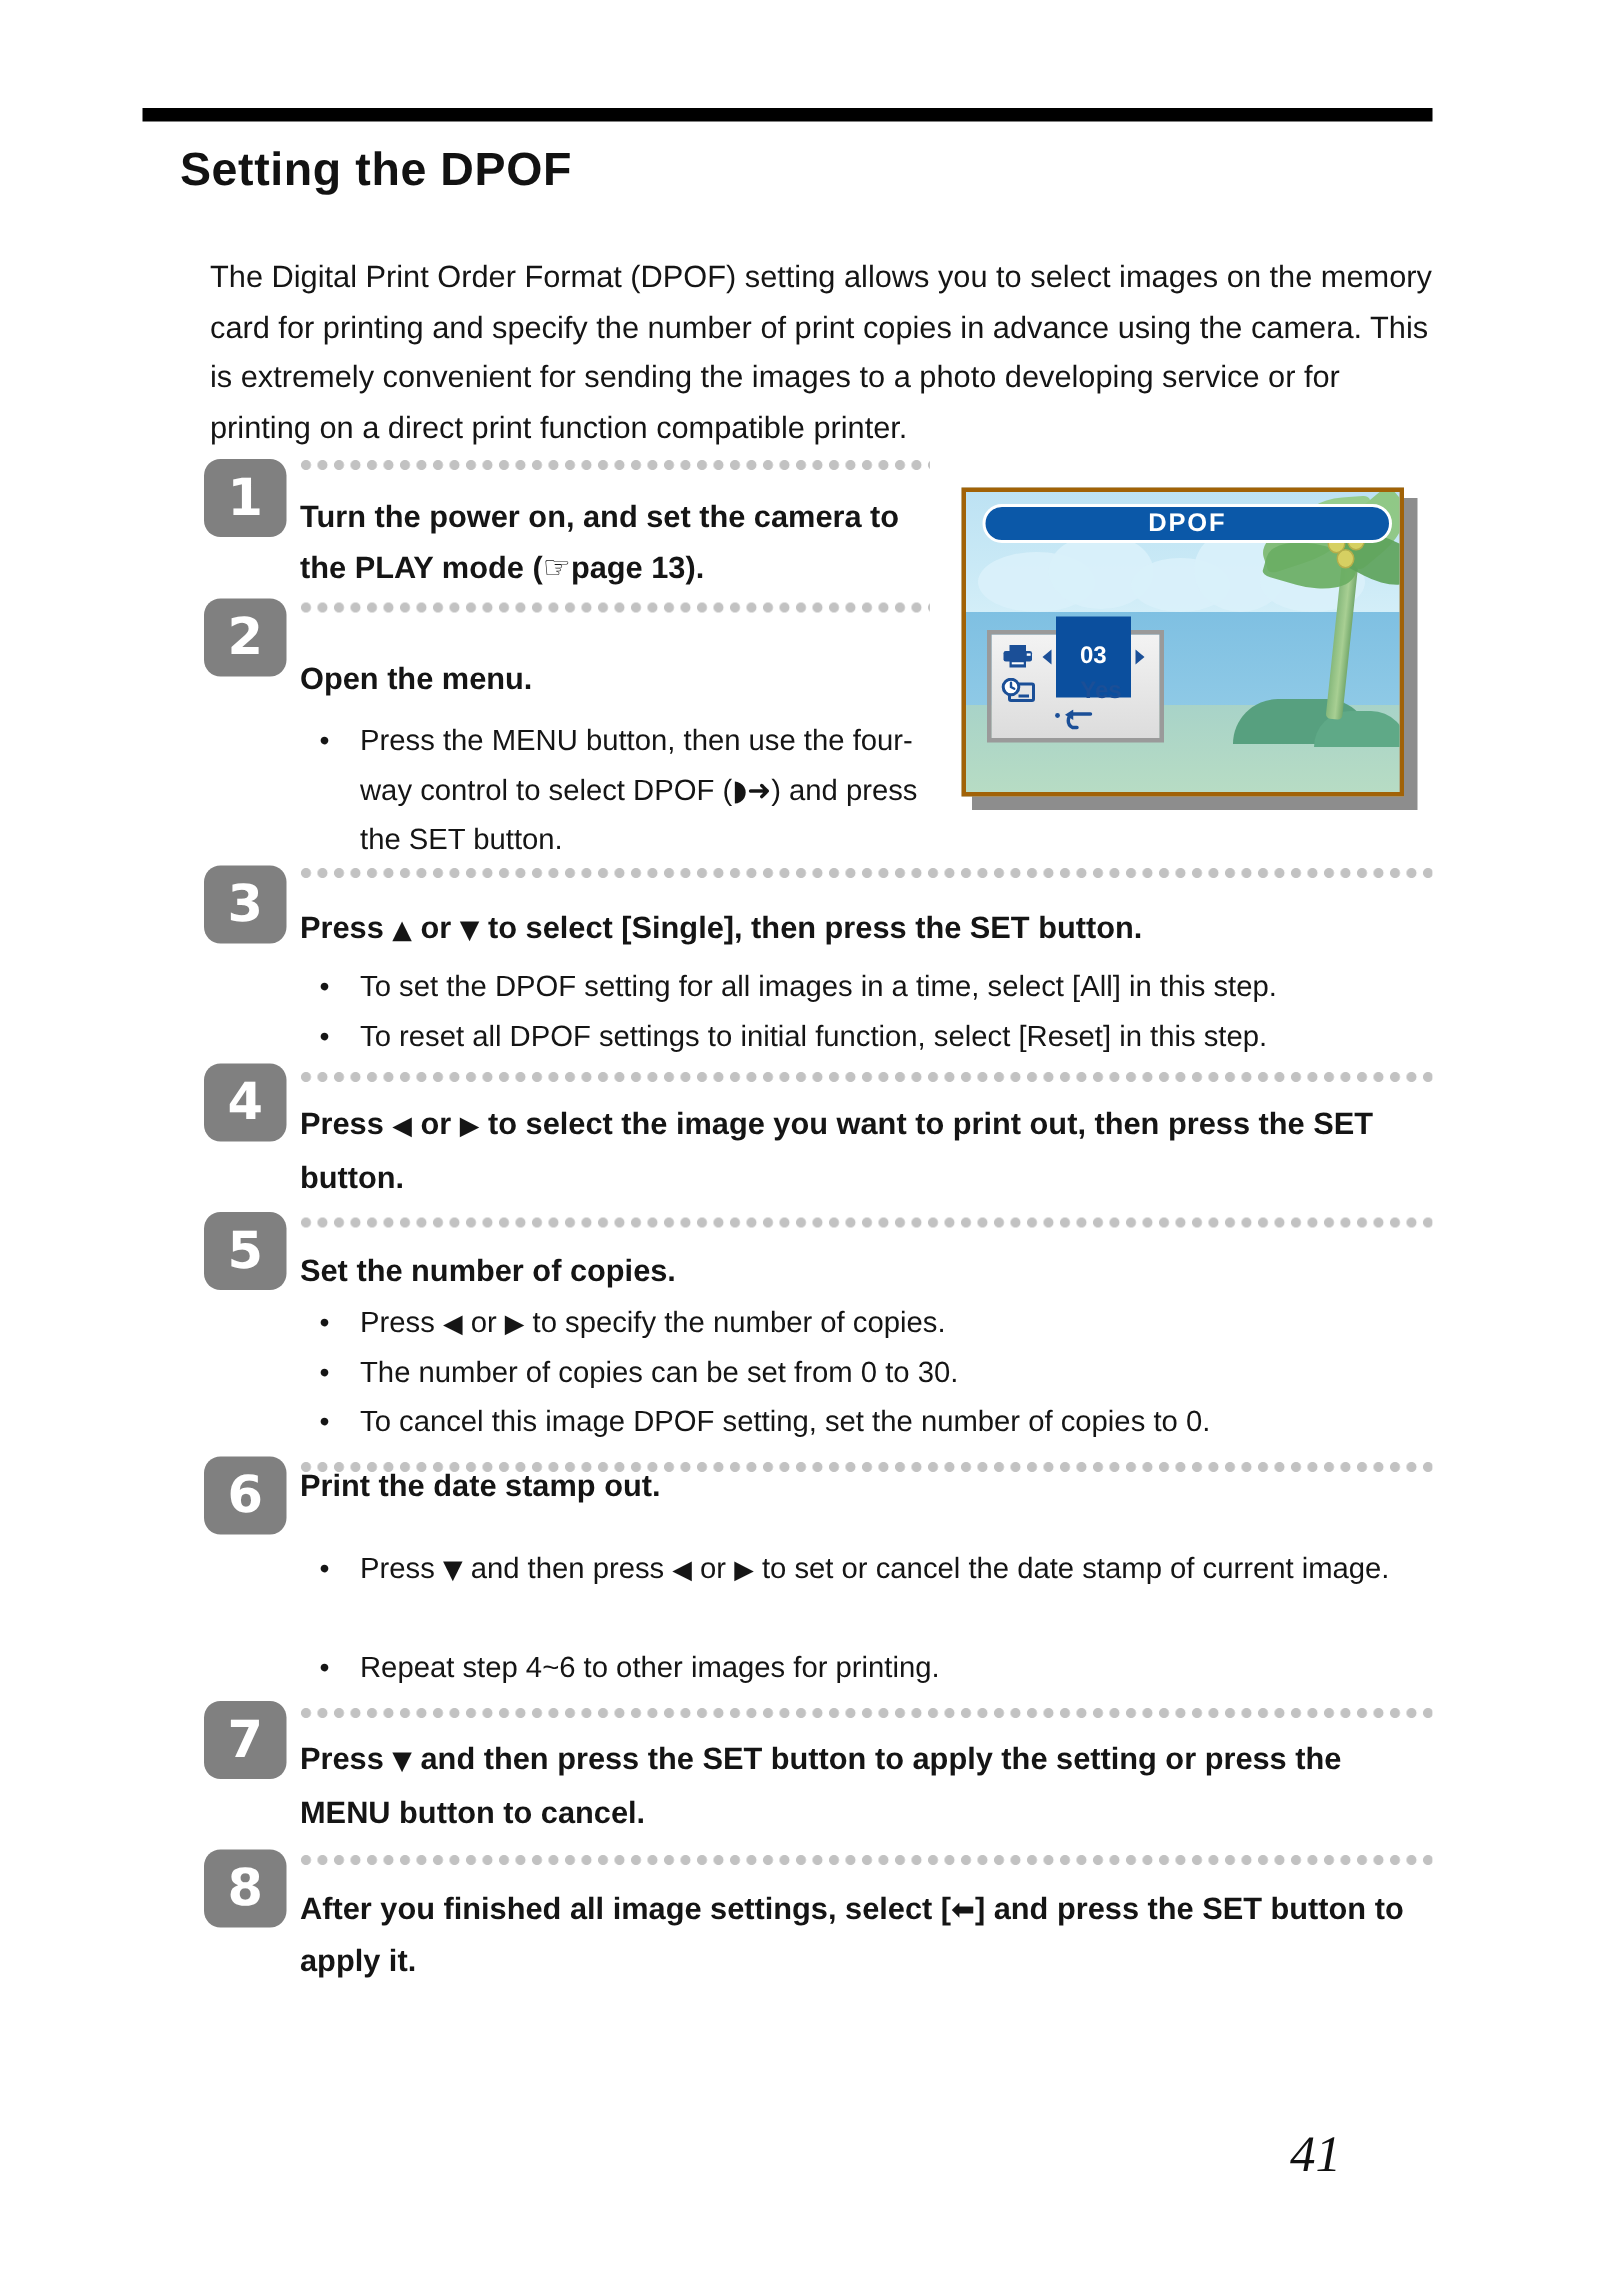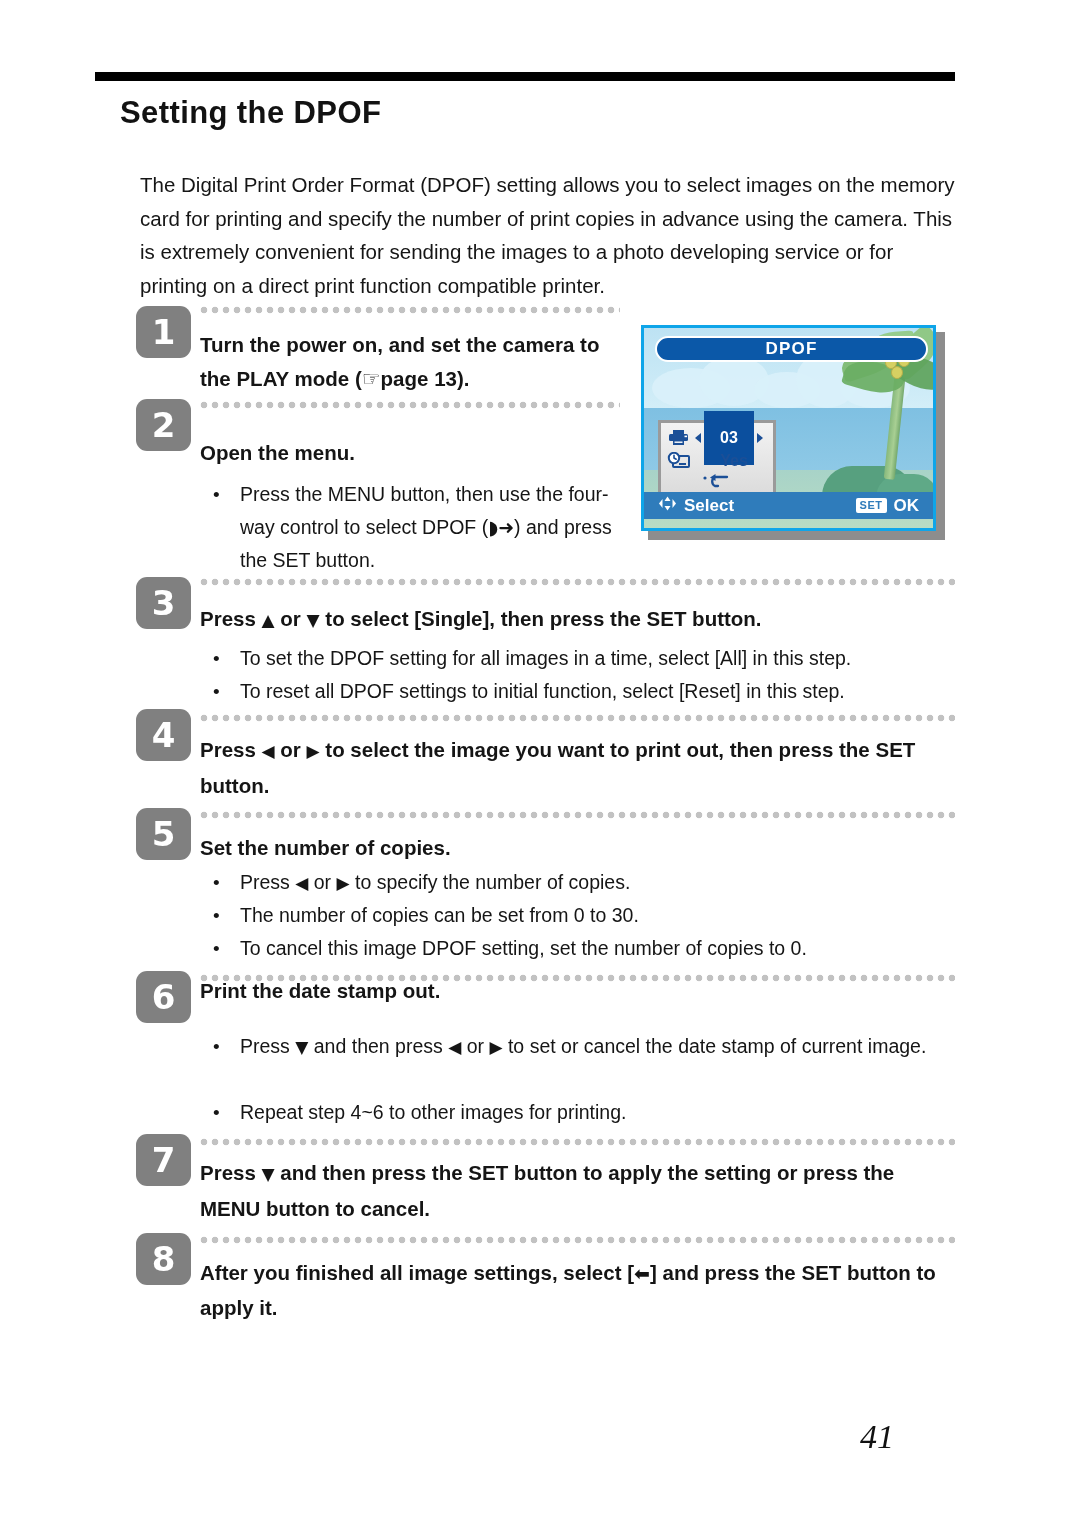--- a/index.html
+++ b/index.html
@@ -151,21 +151,21 @@
     width: 297px;
     height: 208px;
     background: #8d8d8d;
   }
   .lcd {
     position: absolute;
     left: 0;
     top: 0;
     width: 295px;
     height: 206px;
-    border: 3px solid #0ea5e9;
+    border: 3px solid #a16207;
     box-sizing: border-box;
     overflow: hidden;
     background: #bfe4f4;
   }
   .sky {
     position: absolute;
     left: 0; top: 0; right: 0;
     height: 80px;
     background: linear-gradient(180deg, #bde2f3 0%, #c9e9f6 60%, #d3eef8 100%);
   }
@@ -513,36 +513,19 @@
           <span class="ret-arrow">
             <svg width="30" height="15" viewBox="0 0 30 15" aria-hidden="true">
               <circle cx="3" cy="4" r="1.6" fill="#1b4f97"></circle>
               <path d="M25 3 H13 a5 5 0 0 0 0 9 h3" stroke="#1b4f97" stroke-width="2.3" fill="none" stroke-linecap="round"></path>
               <path d="M13.5 0 L8 3.5 L13.5 7 Z" fill="#1b4f97"></path>
             </svg>
           </span>
         </div>
       </div>
 
-      <div class="lcd-bottom">
-        <span class="lb-left">
-          <span class="fourway">
-            <svg width="19" height="15" viewBox="0 0 19 15" aria-hidden="true">
-              <path d="M4.5 3 L1 7.5 L4.5 12 Z" fill="#ffffff"></path>
-              <path d="M14.5 3 L18 7.5 L14.5 12 Z" fill="#ffffff"></path>
-              <path d="M9.5 0.5 L6.5 5 L12.5 5 Z" fill="#ffffff"></path>
-              <path d="M9.5 14.5 L6.5 10 L12.5 10 Z" fill="#ffffff"></path>
-            </svg>
-          </span>
-          <span>Select</span>
-        </span>
-        <span class="lb-right">
-          <span class="set-chip">SET</span>
-          <span>OK</span>
-        </span>
-      </div>
 
     </div>
   </div>
 
   <div class="page-number">41</div>
 
 </div>
 
 </body></html>

